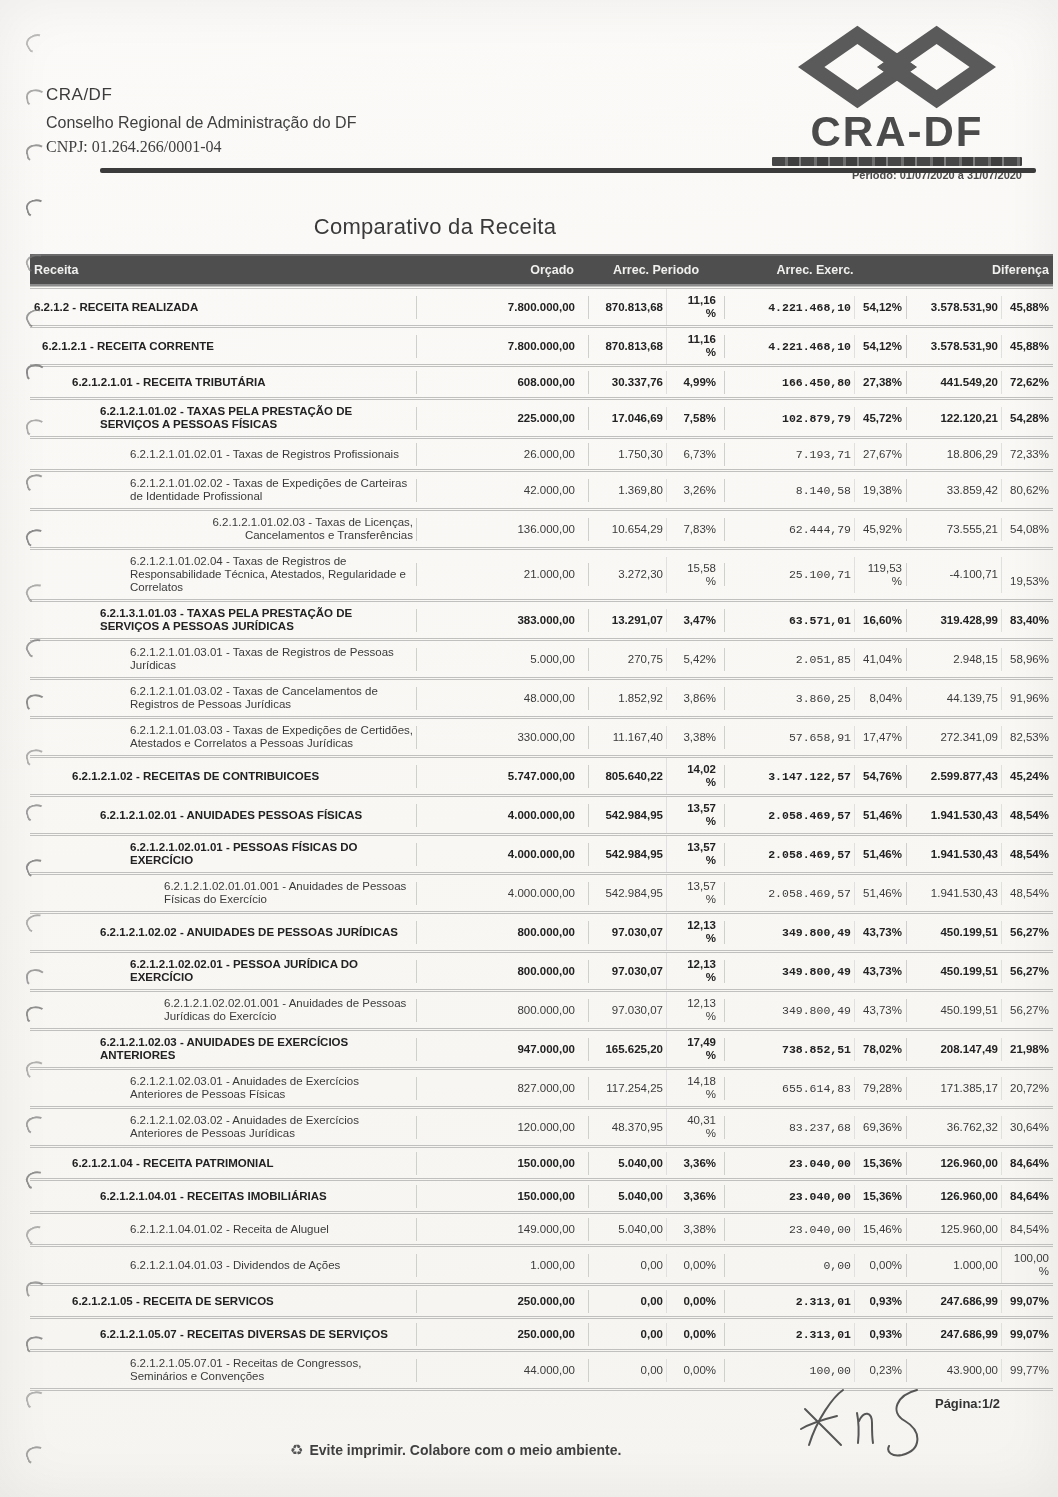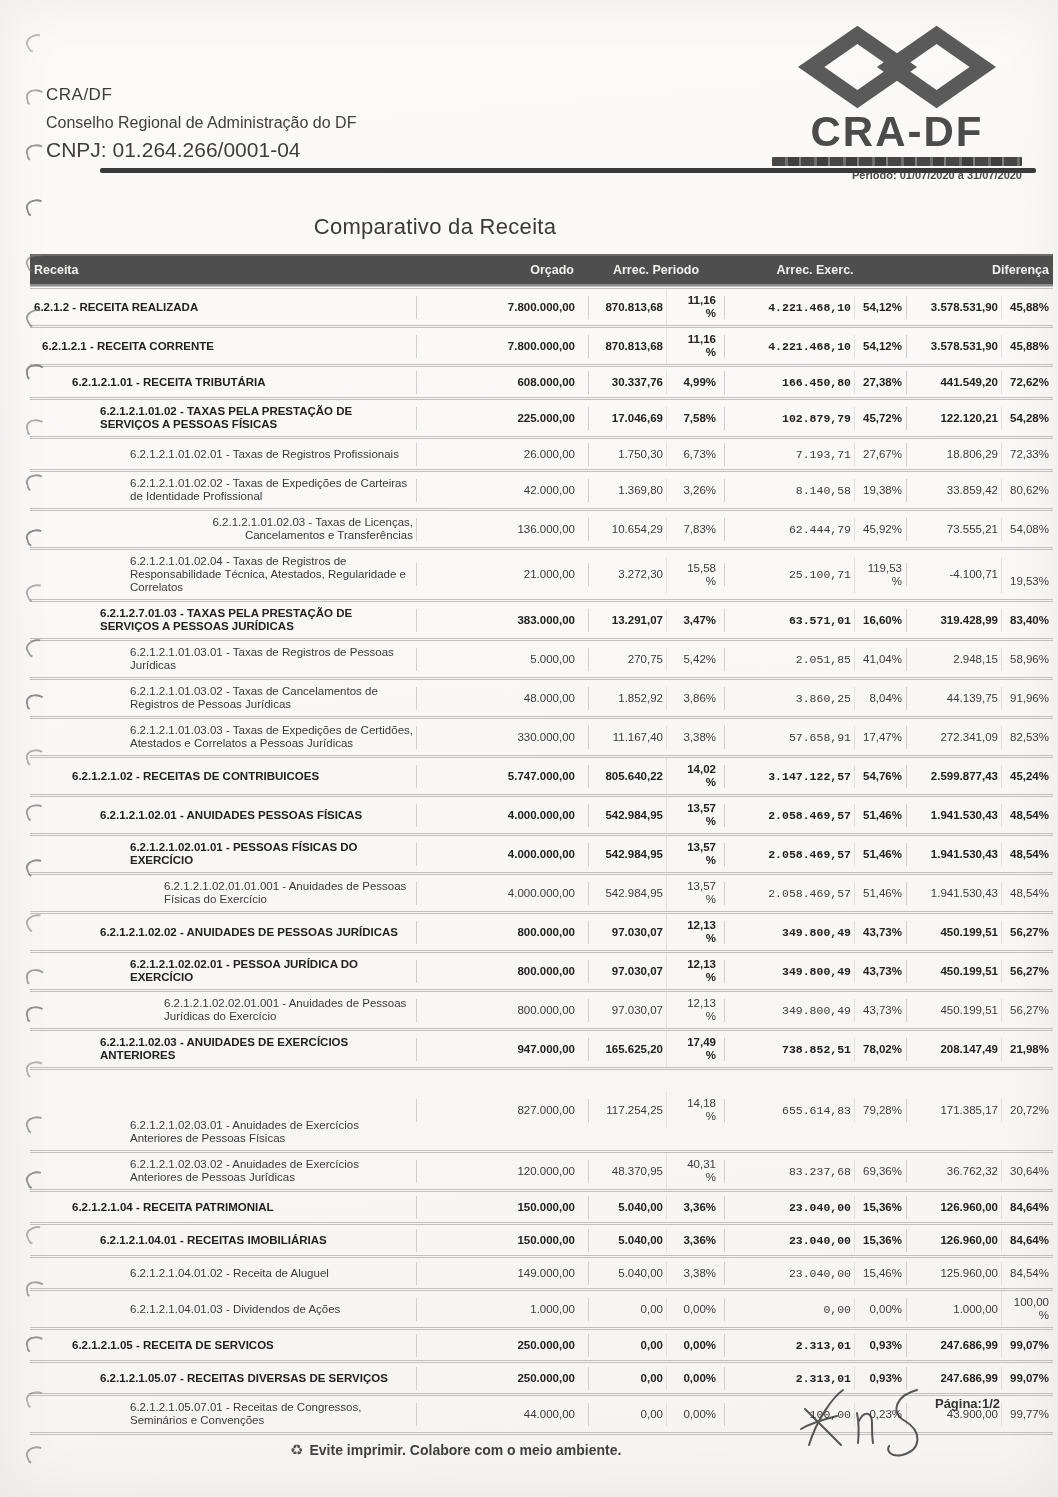--- a/index.html
+++ b/index.html
@@ -8,21 +8,21 @@
         background:linear-gradient(175deg,#fbfaf8 0%,#f8f7f4 55%,#f5f4f1 100%);
         color:#2e2e2e;box-shadow:inset 0 0 60px rgba(0,0,0,.06);}
   
   .bind-mark{position:absolute;left:26px;width:17px;height:13px;
         border:2px solid #7c7c7c;border-right-color:transparent;border-bottom-color:transparent;
         border-radius:70% 100% 20% 60%;opacity:.75;transform:rotate(-18deg);}
   
   .org-block{position:absolute;left:46px;top:84px;line-height:1.25;}
   .org-acronym{font-size:17px;color:#3c3c3c;letter-spacing:.5px;}
   .org-name{font-size:16px;color:#3f3f3f;margin-top:8px;}
-  .org-cnpj{font-size:21px;color:#3f3f3f;margin-top:4px;}
+  .org-cnpj{font-size:16px;color:#3f3f3f;margin-top:4px;font-family:Liberation Serif, serif;}
   .logo-block{position:absolute;right:36px;top:24px;width:250px;text-align:center;}
   .logo-mark{display:block;margin:0 auto;}
   .logo-text{font-size:42px;font-weight:bold;color:#4b4b4b;letter-spacing:2px;line-height:1.05;}
   .period-bar{margin-top:3px;height:9px;border-radius:1px;
         background:repeating-linear-gradient(90deg,#474747 0 13px,#6e6e6e 13px 16px,#3f3f3f 16px 27px,#808080 27px 29px);}
   .period-text{margin-top:3px;text-align:right;font-size:11px;font-weight:bold;color:#4a4a4a;}
   .top-rule{position:absolute;left:100px;top:168px;width:936px;height:5px;background:#3b3b3b;border-radius:2px;}
   .doc-title{position:absolute;left:0;top:214px;width:870px;text-align:center;
         font-size:22px;color:#3a3a3a;letter-spacing:.3px;}
   
@@ -174,21 +174,21 @@
           <div class="cell pct c-app">15,58
 %</div>
           <div class="cell num c-aev">25.100,71</div>
           <div class="cell pct c-aep">119,53
 %</div>
           <div class="cell num c-dfv">-4.100,71</div>
           <div class="cell pct c-dfp">
 19,53%</div>
         </div>
         <div class="trow bold">
-          <div class="cell lbl" style="padding-left: 70px;">6.2.1.2.7.01.03 - TAXAS PELA PRESTAÇÃO DE SERVIÇOS A PESSOAS JURÍDICAS</div>
+          <div class="cell lbl" style="padding-left: 70px;">6.2.1.3.1.01.03 - TAXAS PELA PRESTAÇÃO DE SERVIÇOS A PESSOAS JURÍDICAS</div>
           <div class="cell num c-orc">383.000,00</div>
           <div class="cell num c-apv">13.291,07</div>
           <div class="cell pct c-app">3,47%</div>
           <div class="cell num c-aev">63.571,01</div>
           <div class="cell pct c-aep">16,60%</div>
           <div class="cell num c-dfv">319.428,99</div>
           <div class="cell pct c-dfp">83,40%</div>
         </div>
         <div class="trow">
           <div class="cell lbl" style="padding-left: 100px;">6.2.1.2.1.01.03.01 - Taxas de Registros de Pessoas Jurídicas</div>
@@ -302,21 +302,21 @@
           <div class="cell num c-orc">947.000,00</div>
           <div class="cell num c-apv">165.625,20</div>
           <div class="cell pct c-app">17,49
 %</div>
           <div class="cell num c-aev">738.852,51</div>
           <div class="cell pct c-aep">78,02%</div>
           <div class="cell num c-dfv">208.147,49</div>
           <div class="cell pct c-dfp">21,98%</div>
         </div>
         <div class="trow">
-          <div class="cell lbl" style="padding-left: 100px; margin-top: 44px;">6.2.1.2.1.02.03.01 - Anuidades de Exercícios Anteriores de Pessoas Físicas</div>
+          <div class="cell lbl" style="padding-left: 100px;">6.2.1.2.1.02.03.01 - Anuidades de Exercícios Anteriores de Pessoas Físicas</div>
           <div class="cell num c-orc">827.000,00</div>
           <div class="cell num c-apv">117.254,25</div>
           <div class="cell pct c-app">14,18
 %</div>
           <div class="cell num c-aev">655.614,83</div>
           <div class="cell pct c-aep">79,28%</div>
           <div class="cell num c-dfv">171.385,17</div>
           <div class="cell pct c-dfp">20,72%</div>
         </div>
         <div class="trow">

